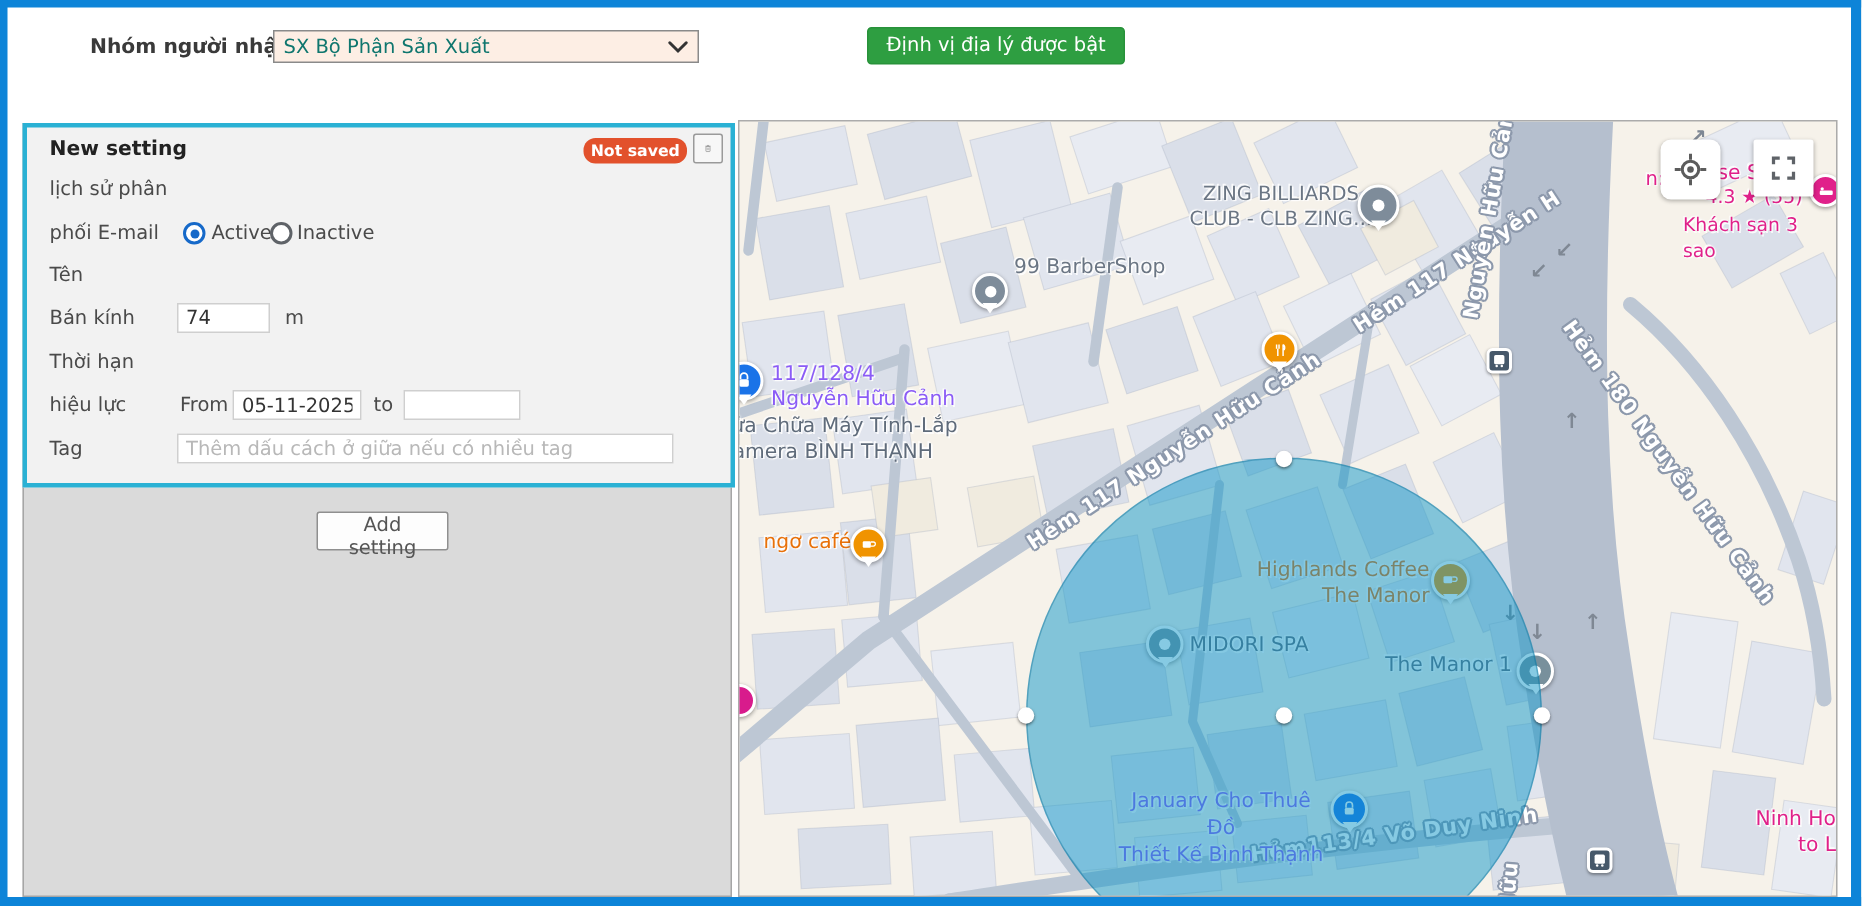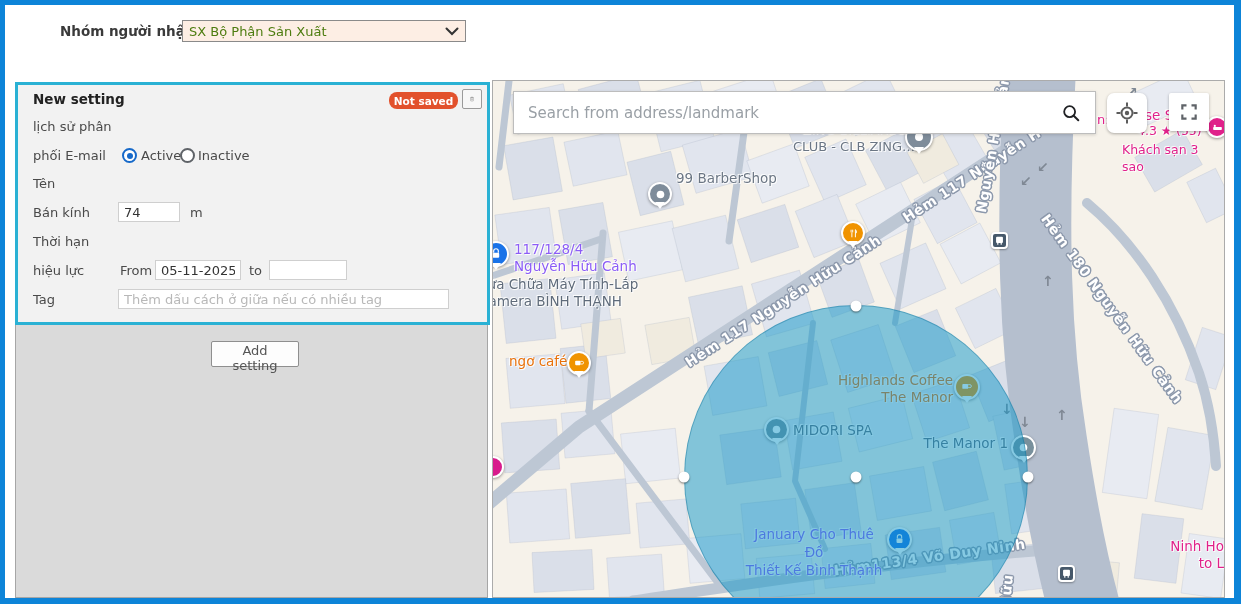--- a/index.html
+++ b/index.html
@@ -7,21 +7,21 @@
   .app{position:relative;width:1241px;height:604px;background:#fff;overflow:hidden;}
   .frame{position:absolute;background:#0d84d8;z-index:50;}
   .frame.top{left:0;top:0;width:1241px;height:5px;}
   .frame.left{left:0;top:0;width:5px;height:604px;}
   .frame.right{right:0;top:0;width:7px;height:604px;}
   .frame.bottom{left:0;bottom:0;width:1241px;height:6px;}
 
   
   .recipient-label{position:absolute;left:60px;top:23px;font-size:13.5px;font-weight:bold;color:#3a3a3a;}
   .select{position:absolute;left:182px;top:20px;width:284px;height:22px;background:#fdeee4;border:1px solid #8a8a8a;display:flex;align-items:center;padding:0 6px;cursor:pointer;}
-  .select .val{font-size:13px;color:#4d7c0f;flex:1;white-space:nowrap;overflow:hidden;}
+  .select .val{font-size:13px;color:#0f766e;flex:1;white-space:nowrap;overflow:hidden;}
   .geo-btn{position:absolute;left:578px;top:18px;height:25px;padding:0 12px;background:#2e9e41;border:1px solid #28923a;border-radius:3px;color:#fff;font-size:13px;display:flex;align-items:center;cursor:pointer;}
 
   
   .panel{position:absolute;left:15px;top:82px;width:473px;height:516px;background:#dadada;border:1px solid #a6a6a6;}
   .form-box{position:absolute;left:-1px;top:-1px;width:475px;height:243px;border:3px solid #2ab1d4;background:#f2f2f2;text-decoration:underline;}
   .fb-title{position:absolute;left:15px;top:6px;font-size:13.5px;font-weight:bold;color:#222;}
   .badge{position:absolute;left:371px;top:7px;width:69px;height:17px;background:#e2512c;border-radius:8px;color:#fff;font-size:10.5px;font-weight:bold;display:flex;align-items:center;justify-content:center;}
   .trash-btn{position:absolute;left:444px;top:4px;width:20px;height:20px;background:#f7f7f7;border:1px solid #9a9a9a;border-radius:2px;display:flex;align-items:center;justify-content:center;cursor:pointer;}
   .flabel{position:absolute;font-size:13px;color:#4a4a4a;white-space:nowrap;}
   .fin{position:absolute;background:#fff;border:1px solid #cfcfcf;font-size:13px;color:#333;padding:0 5px;height:20px;}
@@ -60,20 +60,21 @@
 
 <div class="app">
 
   <span class="recipient-label">Nhóm người nhận.</span>
   <div class="select">
     <span class="val">SX Bộ Phận Sản Xuất</span>
     <svg width="14" height="9" viewBox="0 0 14 9">
         <path d="M1.5 1.5 L7 7 L12.5 1.5" fill="none" stroke="#333" stroke-width="2" stroke-linecap="round"></path>
       </svg>
   </div>
+  <button class="geo-btn">Định vị địa lý được bật</button>
 
   <div class="panel">
     <div class="form-box">
       <span class="fb-title">New setting</span>
       <span class="badge">Not saved</span>
       <button class="trash-btn">
         <svg width="14" height="14" viewBox="0 0 16 16">
             <path d="M3 4h10 M6.5 4V2.6h3V4" fill="none" stroke="#8a8a8a" stroke-width="1.2"></path>
             <rect x="4.3" y="4.8" width="7.4" height="8.6" rx="1" fill="none" stroke="#8a8a8a" stroke-width="1.2"></rect>
             <path d="M6.6 7v4 M9.4 7v4" stroke="#8a8a8a" stroke-width="1.1"></path>
@@ -301,27 +302,20 @@
           <circle cx="10.5" cy="13" r="1.2" fill="#fff"></circle>
         </svg>
       </div>
 
     <div class="geo-circle"></div>
     <div class="handle" style="left:363px;top:396px"></div>
     <div class="handle" style="left:363px;top:225px"></div>
     <div class="handle" style="left:191px;top:396px"></div>
     <div class="handle" style="left:535px;top:396px"></div>
 
-    <div class="searchbox">
-      <input placeholder="Search from address/landmark" style="">
-      <svg width="20" height="20" viewBox="0 0 22 22" style="margin-right:14px">
-          <circle cx="9.5" cy="9.5" r="6" fill="none" stroke="#202124" stroke-width="2"></circle>
-          <path d="M14 14 L19 19" stroke="#202124" stroke-width="2.2" stroke-linecap="round"></path>
-        </svg>
-    </div>
     <div class="mapbtn locate-btn">
       <svg width="24" height="24" viewBox="0 0 24 24">
           <circle cx="12" cy="12" r="5.5" fill="none" stroke="#5c5c5c" stroke-width="2"></circle>
           <circle cx="12" cy="12" r="2.2" fill="#5c5c5c"></circle>
           <path d="M12 1.5v4 M12 18.5v4 M1.5 12h4 M18.5 12h4" stroke="#5c5c5c" stroke-width="2"></path>
         </svg>
     </div>
     <div class="mapbtn fs-btn">
       <svg width="20" height="20" viewBox="0 0 24 24">
           <path d="M4 9V4h5 M15 4h5v5 M20 15v5h-5 M9 20H4v-5" fill="none" stroke="#5f6368" stroke-width="2.6"></path>

